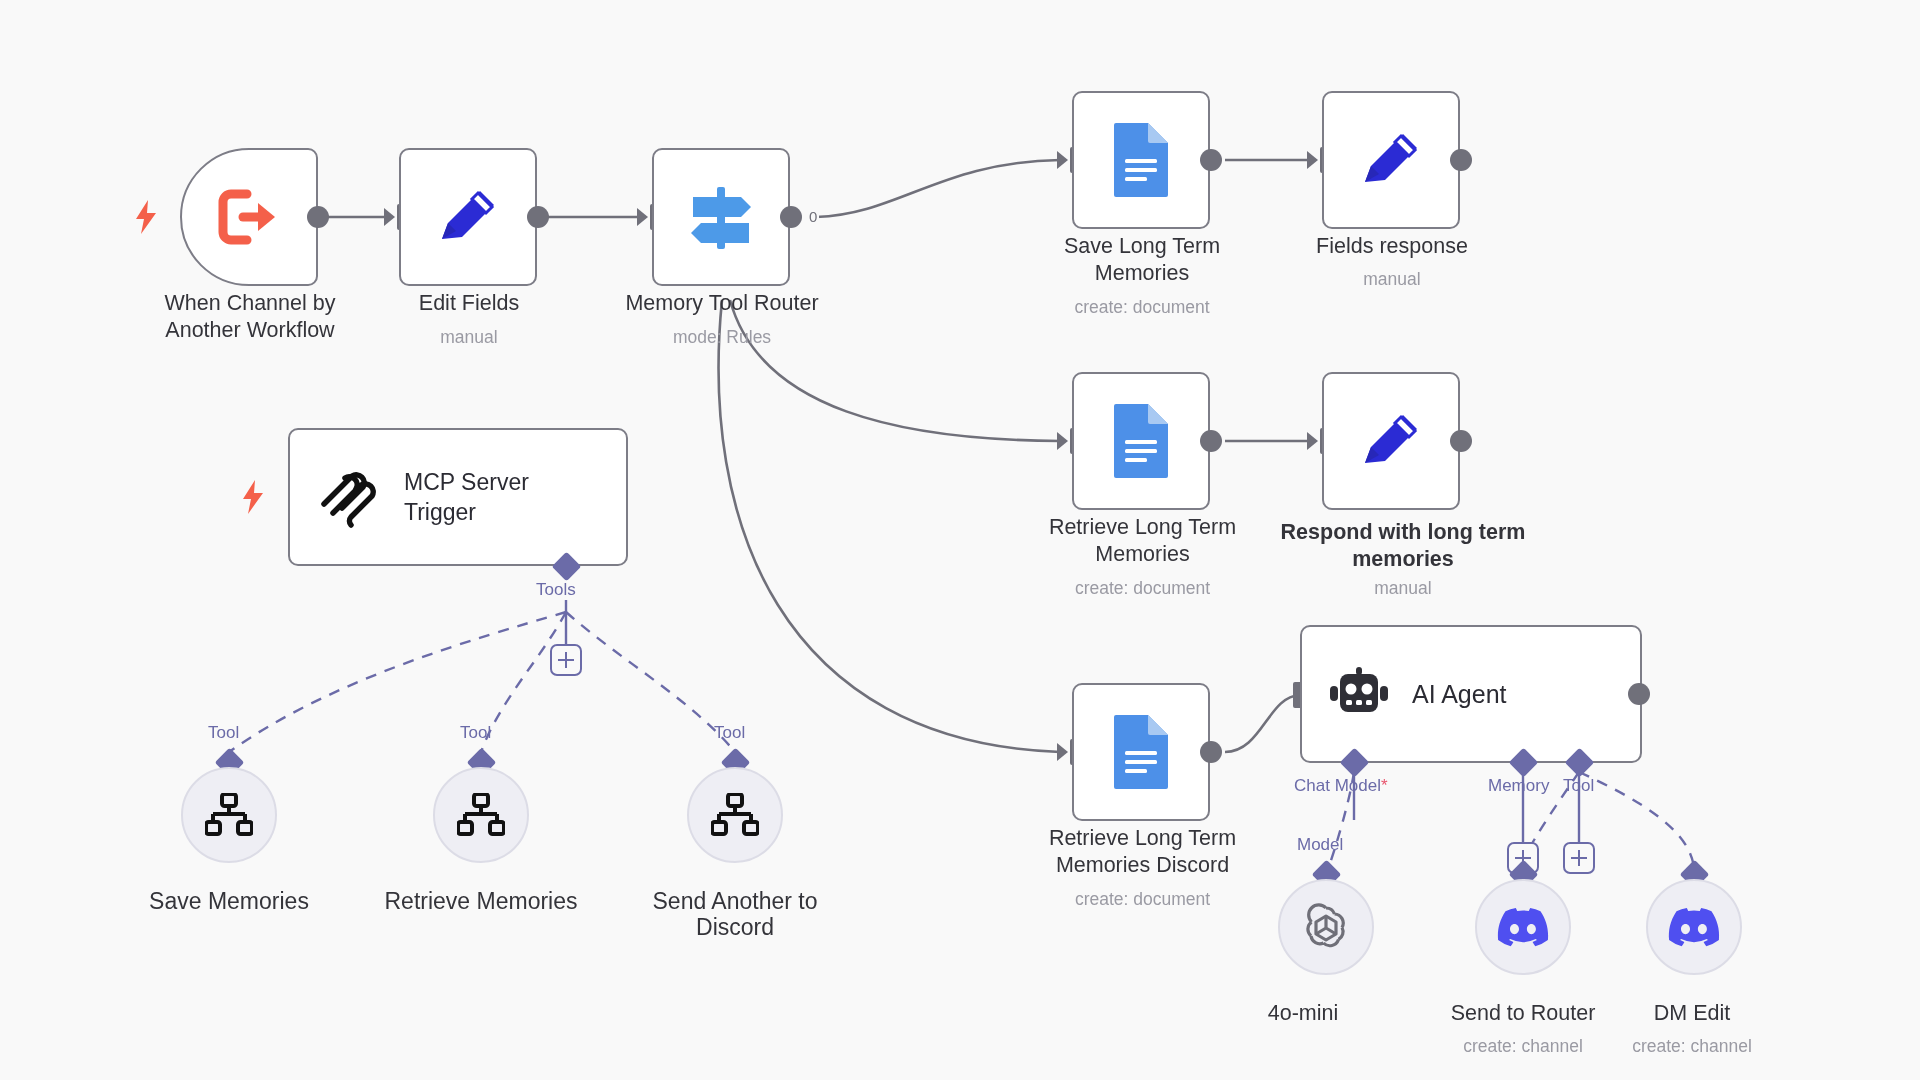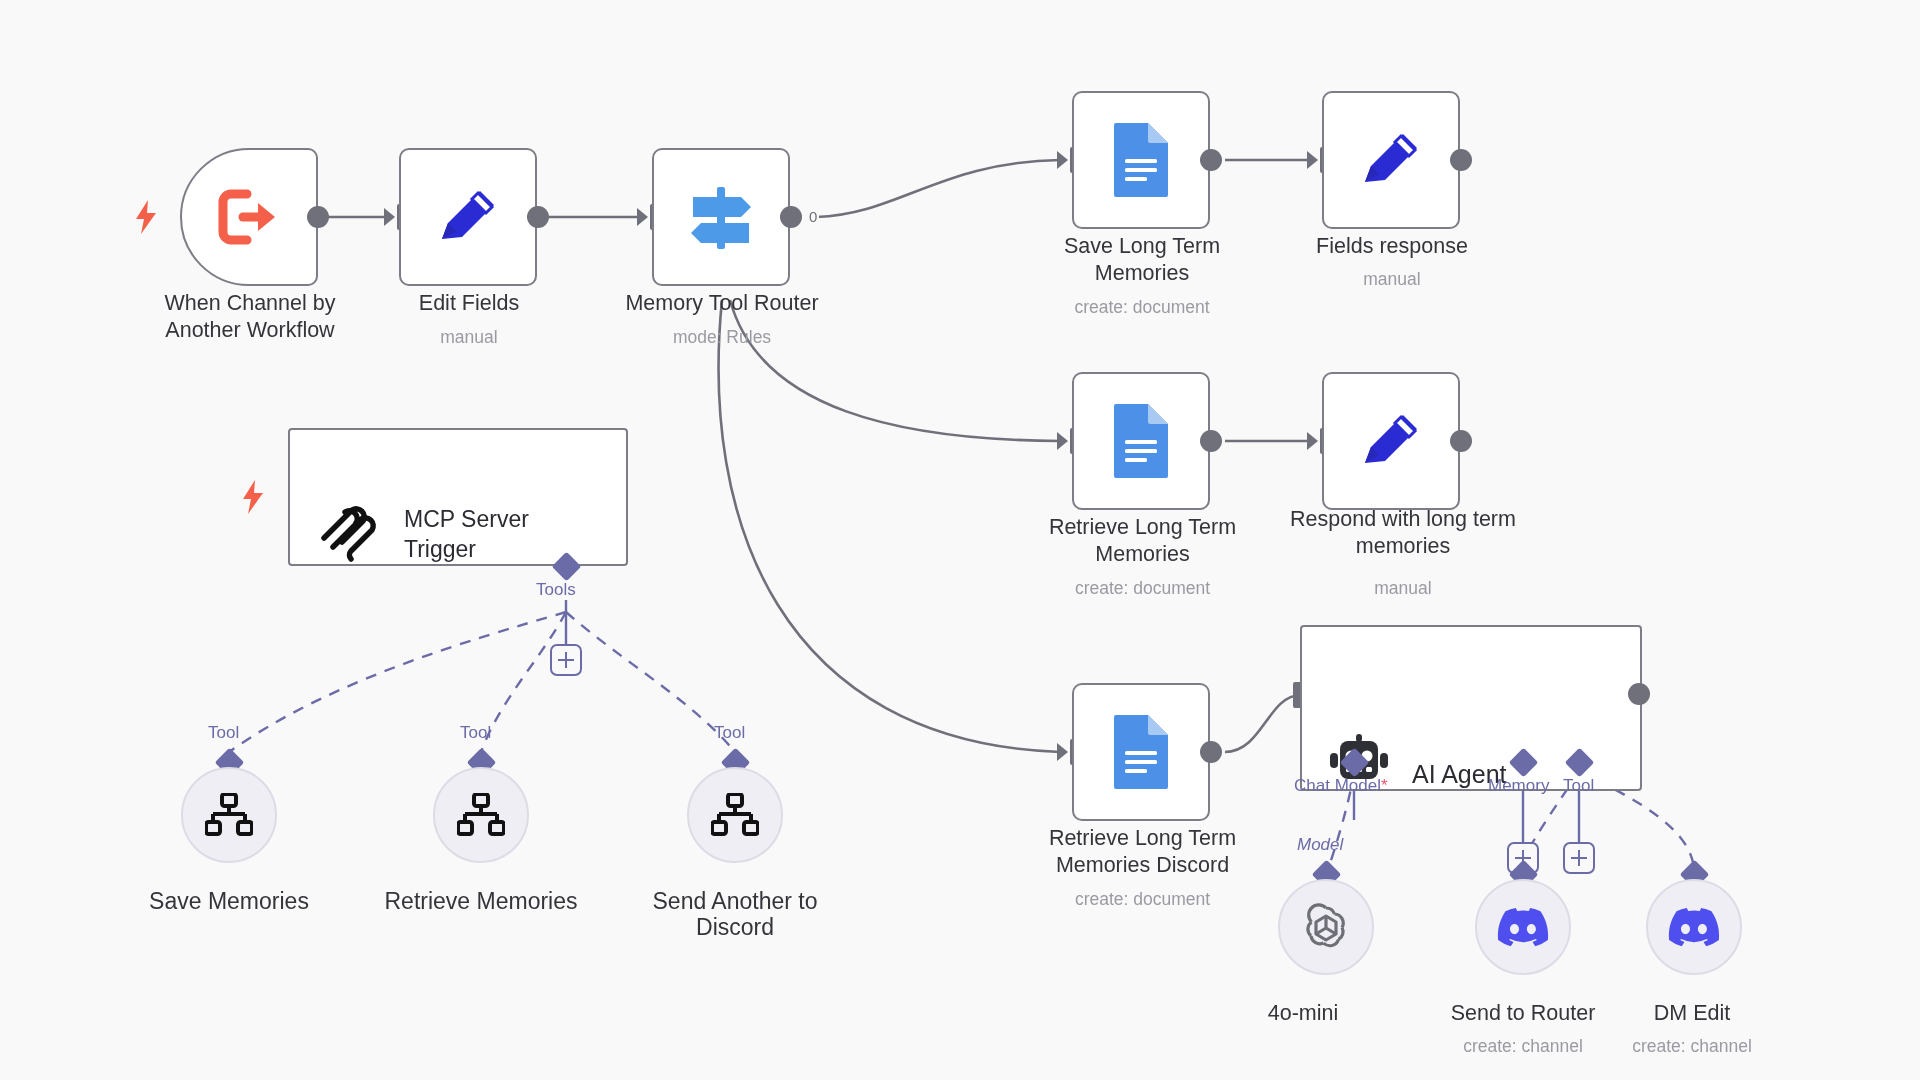--- a/index.html
+++ b/index.html
@@ -22,28 +22,28 @@
     background: #fff;
     border: 2.5px solid #7d7d87;
     border-radius: 10px;
     display: flex; align-items: center; justify-content: center;
   }
   .trigger-box {
     border-radius: 70px 10px 10px 70px;
   }
   .wide-box {
     width: 340px; height: 138px;
-    border-radius: 4px;
-    display: flex; align-items: flex-end;
+    border-radius: 10px;
+    display: flex; align-items: center;
     padding-left: 26px;
     gap: 22px;
     justify-content: flex-start;
   }
   .agent-box {
-    width: 342px; height: 166px;
+    width: 342px; height: 138px;
   }
 
   .round-box {
     position: absolute;
     width: 96px; height: 96px;
     background: #eeeef4;
     border: 2px solid #dcdce6;
     border-radius: 50%;
     display: flex; align-items: center; justify-content: center;
   }
@@ -261,21 +261,21 @@
     <div class="in-arrow" style="left:1307px; top:432px;"></div>
     <div class="in-port" style="left:1320px; top:428px;"></div>
     <div class="sq-box" style="left:1322px; top:372px;">
       <svg width="72" height="72" viewBox="0 0 72 72">
         <path d="M10 58 L16 42 L48 10 L62 24 L30 56 Z" fill="#2b2bd4"></path>
         <path d="M10 58 L16 42 L24 50 Z" fill="#2727b8"></path>
         <path d="M46 12 L60 26 L54 32 L40 18 Z" fill="#fff" stroke="#2b2bd4" stroke-width="3"></path>
       </svg>
     </div>
     <div class="out-dot" style="left:1450px; top:430px;"></div>
-    <div class="caption" style="left:1248px; top:506px; width:310px;">Respond with long term
+    <div class="caption" style="left:1248px; top:519px; width:310px;font-weight:bold;">Respond with long term
 memories</div>
     <div class="subcaption" style="left:1248px; top:577px; width:310px;">manual</div>
   </div>
 
   <div class="node">
     <div class="in-arrow" style="left:1057px; top:743px;"></div>
     <div class="in-port" style="left:1070px; top:739px;"></div>
     <div class="sq-box" style="left:1072px; top:683px;">
       <svg width="62" height="78" viewBox="0 0 62 78">
         <path d="M6 2 H38 L58 22 V74 a2 2 0 0 1 -2 2 H6 a2 2 0 0 1 -2 -2 V4 a2 2 0 0 1 2 -2 Z" fill="#4d90e8"></path>
@@ -391,21 +391,21 @@
         <path d="M24 13 V21 M8 21 H40 M8 21 V28 M40 21 V28" stroke="#111" stroke-width="4" fill="none"></path>
         <rect x="1" y="29" width="14" height="12" rx="2.6" fill="none" stroke="#111" stroke-width="4"></rect>
         <rect x="33" y="29" width="14" height="12" rx="2.6" fill="none" stroke="#111" stroke-width="4"></rect>
       </svg>
     </div>
     <div class="caption small" style="left:605px; top:888px; width:260px;">Send Another to
 Discord</div>
   </div>
 
   <div class="node">
-    <div class="conn-label" style="left:1297px; top:835px;font-style:italic;">Model</div>
+    <div class="conn-label" style="left:1297px; top:835px;">Model</div>
     <div class="diamond" style="left:1316px; top:864px;"></div>
     <div class="round-box" style="left:1278px; top:879px;">
       <svg width="50" height="50" viewBox="0 0 50 50">
         <g fill="none" stroke="#6f6f78" stroke-width="3.2" stroke-linejoin="round">
           <path d="M25 6 a9 9 0 0 1 8.5 6 M33.5 12 a9 9 0 0 1 7.5 13.5 M41 25.5 a9 9 0 0 1 -3.5 12 M37.5 37.5 a9 9 0 0 1 -15 3.5 M22.5 41 a9 9 0 0 1 -12.5 -7 M10 34 a9 9 0 0 1 0.5 -14 M10.5 20 a9 9 0 0 1 14.5 -14"></path>
           <path d="M25 14 L35 20 V32 L25 38 L15 32 V20 Z"></path>
           <path d="M25 14 V26 M25 26 L35 32 M25 26 L15 32"></path>
         </g>
       </svg>
     </div>

